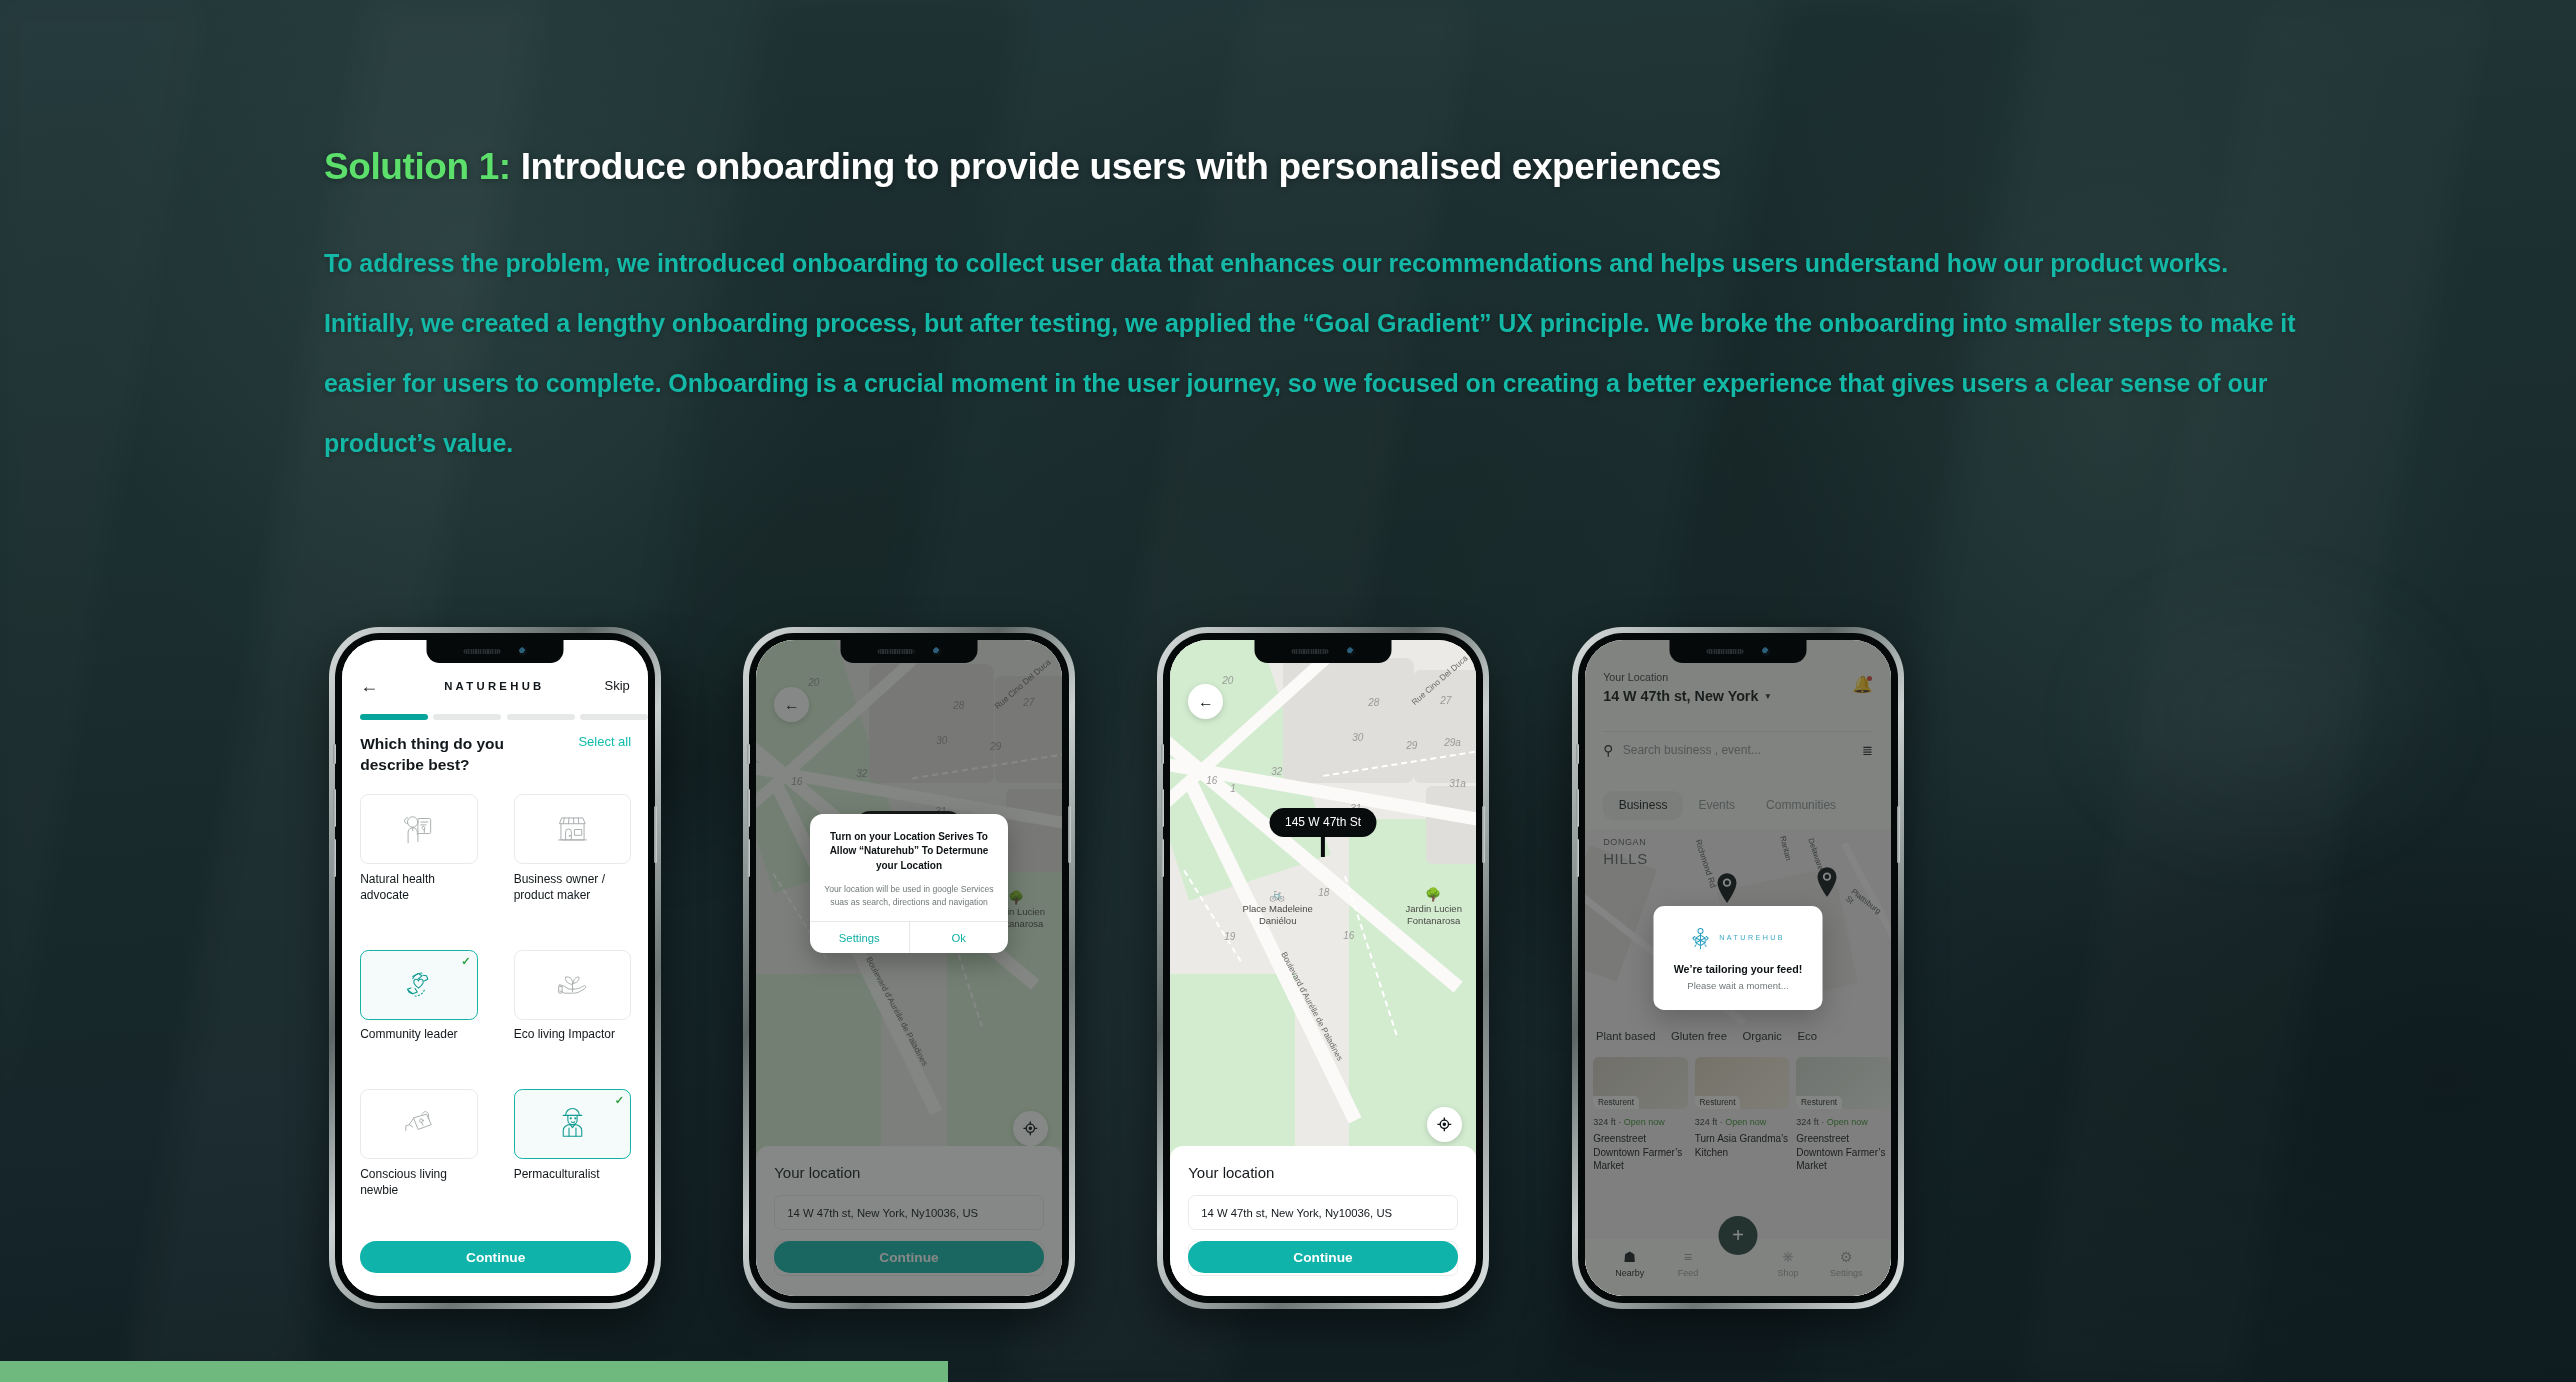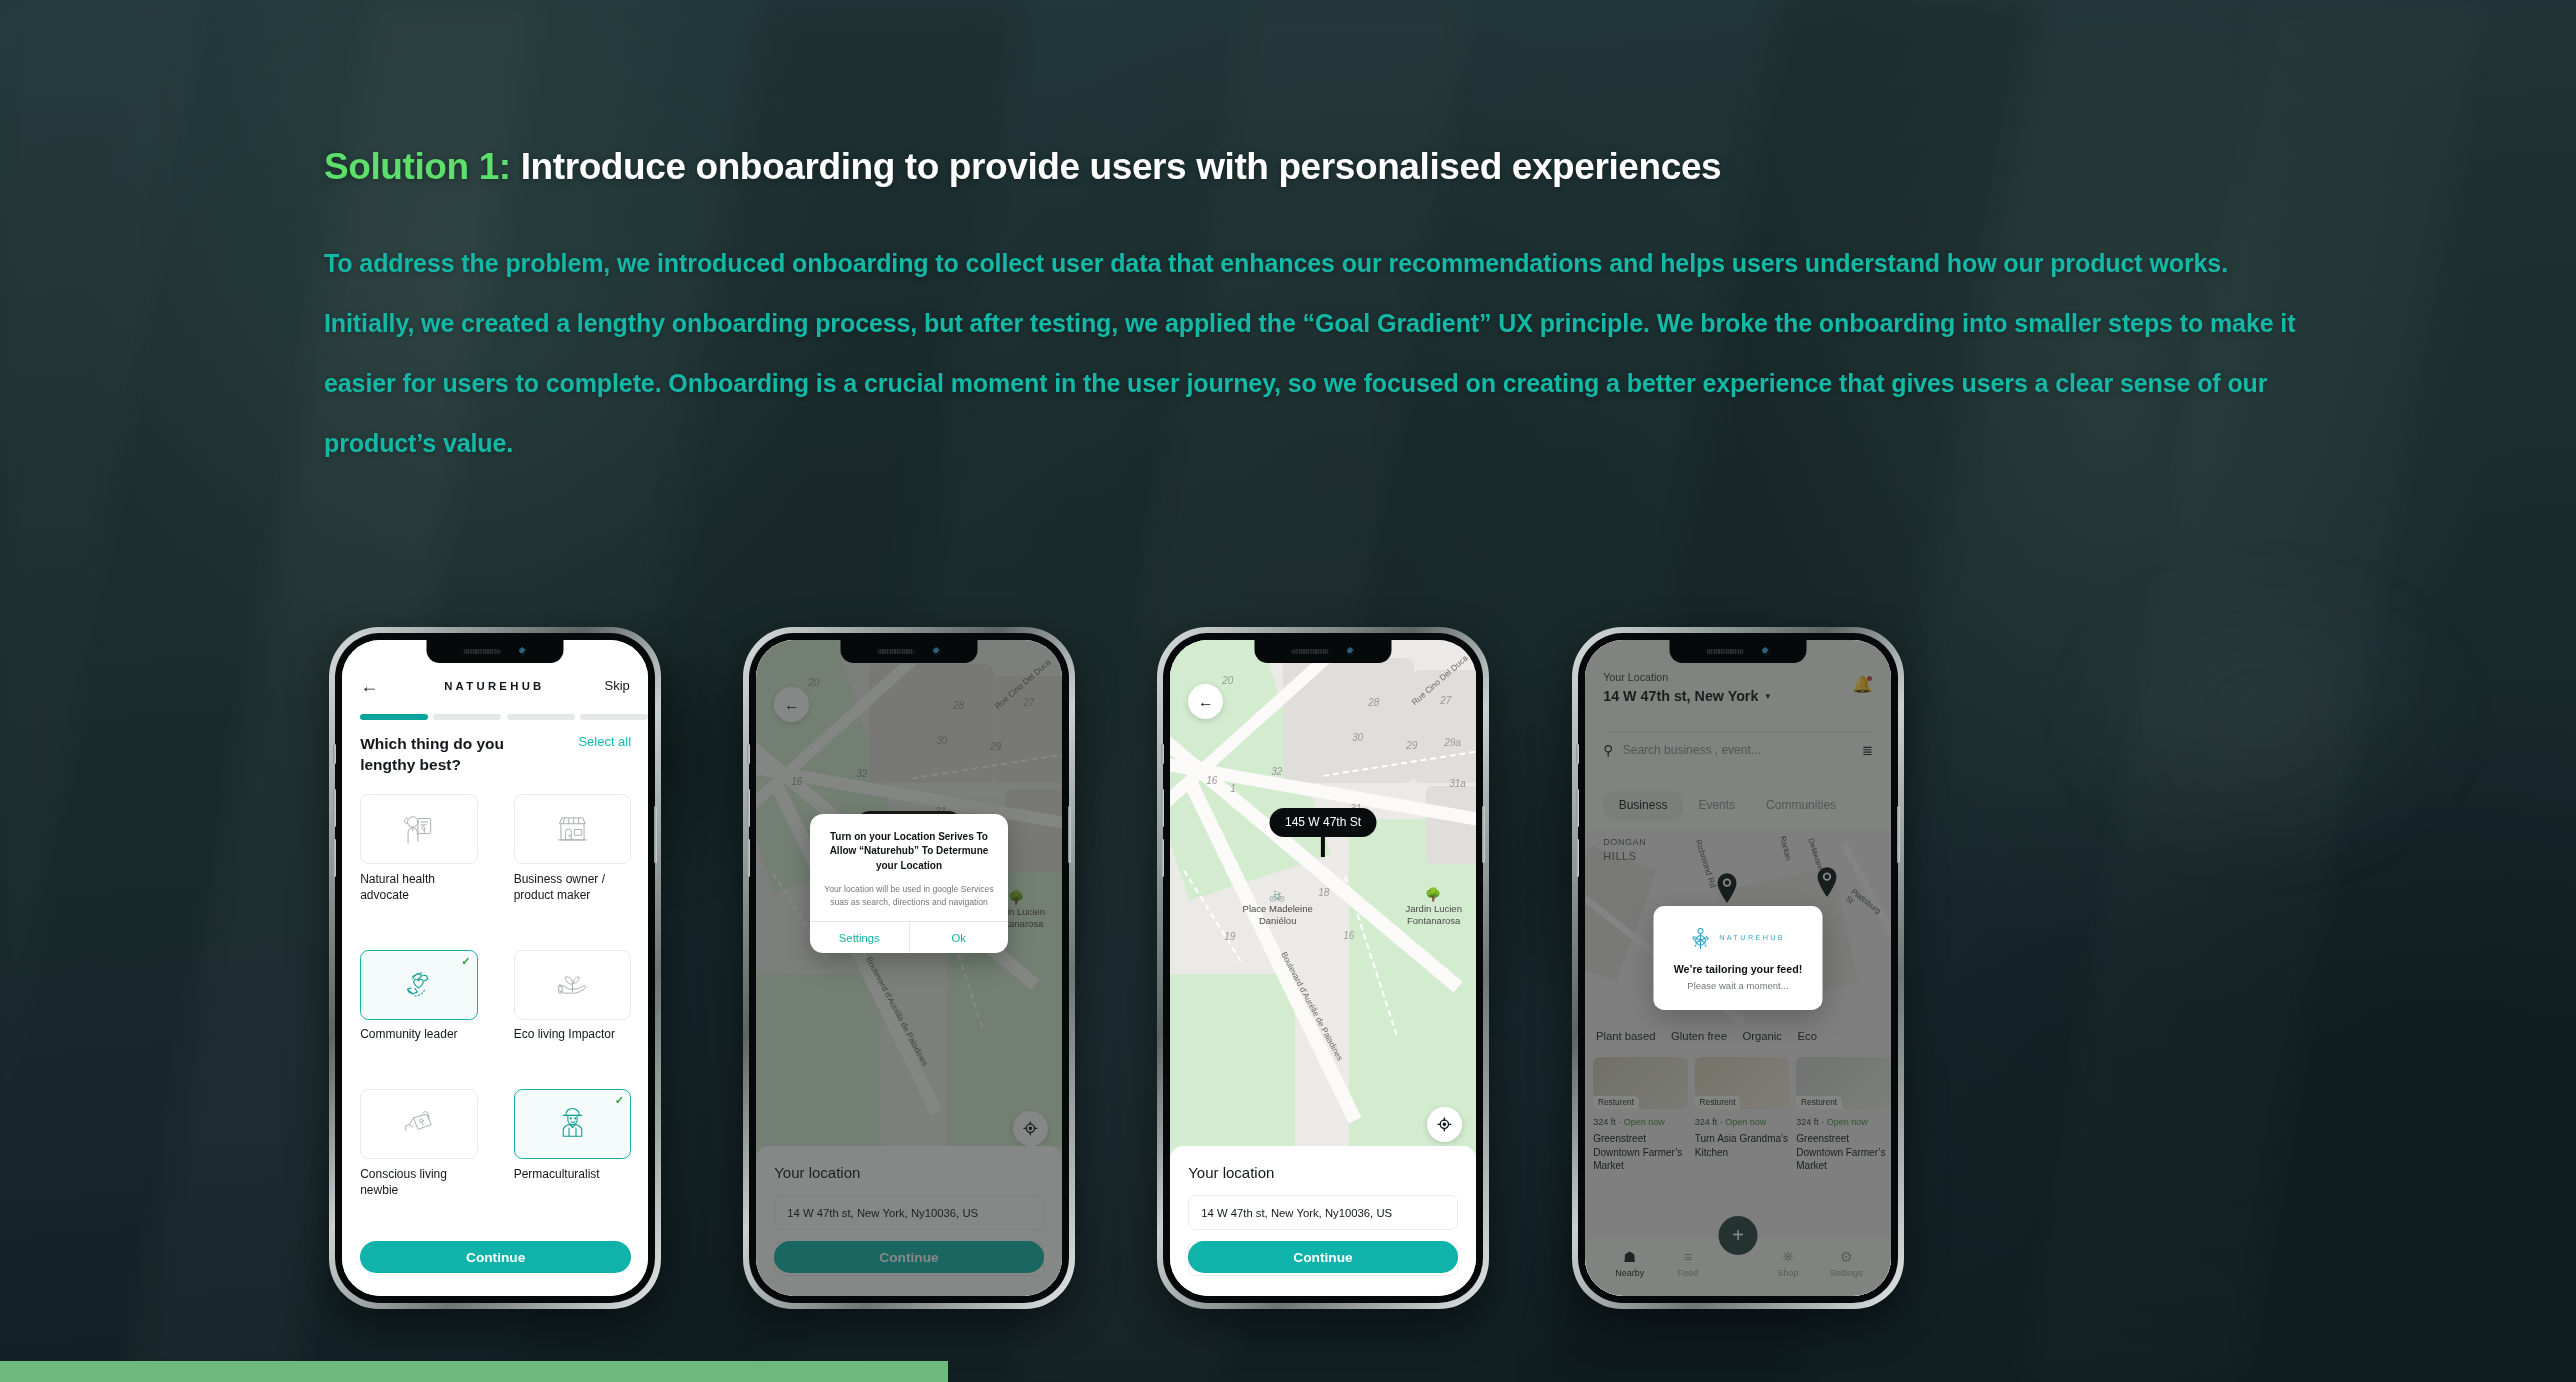--- a/index.html
+++ b/index.html
@@ -293,21 +293,21 @@
             <span class="p1-brand">NATUREHUB</span>
             <span class="skip">Skip</span>
           </div>
           <div class="progress">
             <span class="seg on"></span>
             <span class="seg"></span>
             <span class="seg"></span>
             <span class="seg"></span>
           </div>
           <div class="p1-qrow">
-            <span class="p1-q">Which thing do you lengthy best?</span>
+            <span class="p1-q">Which thing do you describe best?</span>
             <span class="select-all">Select all</span>
           </div>
 
           <div class="grid">
 
             <div class="cell">
               <div class="tile">
                 <svg viewBox="0 0 64 64" fill="none" stroke-width="1.7" stroke-linecap="round" stroke-linejoin="round">
                   <circle class="gl" cx="22" cy="19" r="9"></circle>
                   <path class="gl" d="M13 22c-3 0-5-2-5-5s2-5 5-5"></path>
@@ -599,21 +599,21 @@
             <span class="p4-tab">Events</span>
             <span class="p4-tab">Communities</span>
           </div>
 
           <div class="p4-mapbg">
             <div style="position:absolute;left:-18px;top:24px;width:72px;height:119px;background:#e3e1de;transform:rotate(20deg)"></div>
             <div style="position:absolute;left:143px;top:48px;width:119px;height:119px;background:#e6e4e1;transform:rotate(-12deg)"></div>
             <div style="position:absolute;left:-36px;top:36px;width:250px;height:7.2px;background:#f8f7f5;transform:rotate(38deg);transform-origin:left top"></div>
             <div style="position:absolute;left:262px;top:12px;width:215px;height:7.2px;background:#f8f7f5;transform:rotate(62deg);transform-origin:left top"></div>
             <div style="position:absolute;left:18px;top:7.2px;font-size:9px;color:#5c6264;letter-spacing:0.6px">DONGAN</div>
-            <div style="position:absolute;left:18px;top:20px;font-size:11px;color:#5c6264;letter-spacing:0.6px">HILLS</div>
+            <div style="position:absolute;left:18px;top:20px;font-size:15px;color:#5c6264;letter-spacing:0.6px">HILLS</div>
             <div style="position:absolute;left:118px;top:8.3px;font-size:8.3px;color:#4f5557;transform:rotate(72deg);transform-origin:left top">Richmond Rd</div>
             <div style="position:absolute;left:202px;top:4.8px;font-size:7.8px;color:#4f5557;transform:rotate(76deg);transform-origin:left top">Raritan</div>
             <div style="position:absolute;left:230px;top:7.2px;font-size:7.8px;color:#4f5557;transform:rotate(72deg);transform-origin:left top">Delaware A</div>
             <div style="position:absolute;left:270px;top:57px;font-size:7.8px;color:#4f5557;transform:rotate(38deg);transform-origin:left top">Plattsburg St</div>
             <svg style="position:absolute;left:130px;top:42px" width="24" height="32" viewBox="0 0 40 54">
               <path d="M20 2a16 16 0 0116 16c0 12-16 34-16 34S4 30 4 18A16 16 0 0120 2z" fill="#0d1214"></path>
               <circle cx="20" cy="18" r="7" fill="#fff"></circle>
                 <circle cx="20" cy="18" r="4" fill="#0d1214"></circle>
             </svg>
             <svg style="position:absolute;left:230px;top:36px" width="24" height="32" viewBox="0 0 40 54">

